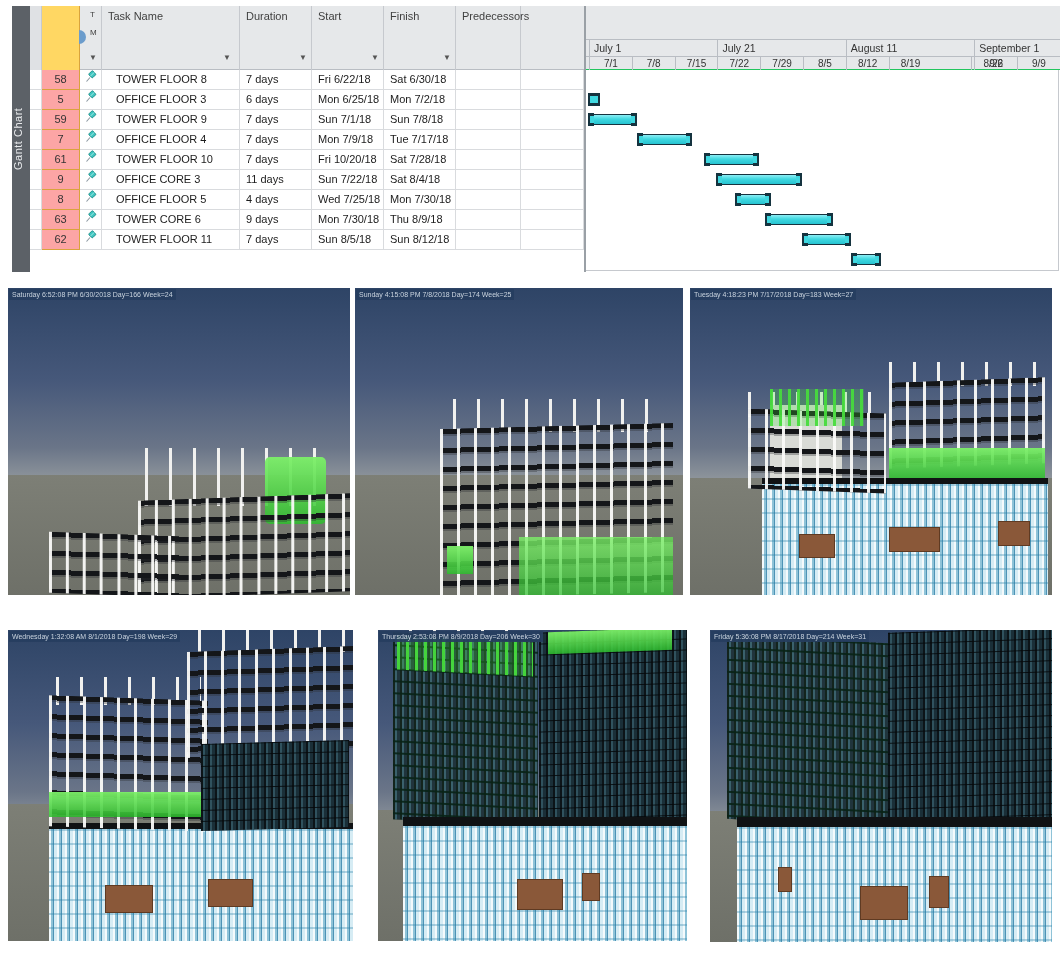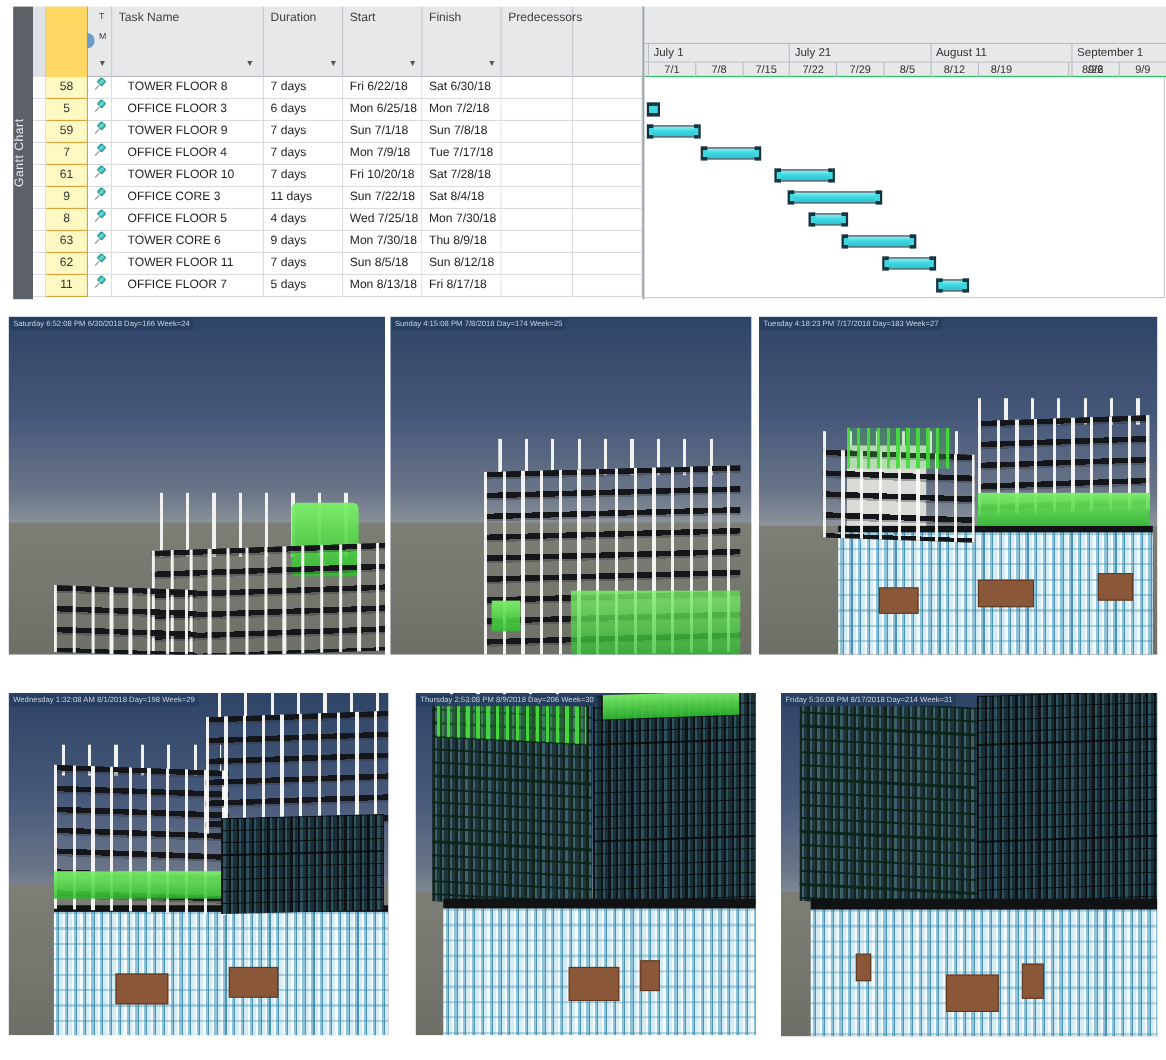--- a/index.html
+++ b/index.html
@@ -18,21 +18,21 @@
          font-size:11px;color:#3f3f3f;padding:4px 0 0 6px;}
   .hcell .arr{position:absolute;right:4px;bottom:8px;font-size:8px;color:#555;line-height:1;}
   .corner{background:#dfe1e4;}
   .halfcirc{position:absolute;left:-1px;top:24px;}
 
   .rows-left{position:absolute;left:30px;top:70px;width:554px;}
   .trow{position:relative;height:20px;}
   .tcell{position:absolute;top:0;height:20px;box-sizing:border-box;border-right:1px solid #d9dbde;
          border-bottom:1px solid #d9dbde;font-size:11px;color:#1c1c1c;line-height:19px;
          white-space:nowrap;overflow:hidden;background:#fff;}
-  .idcell{background:#fef9c3;border-right:1px solid #d9a33c;border-bottom:1px solid #d9a33c;
+  .idcell{background:#fca5a5;border-right:1px solid #d9a33c;border-bottom:1px solid #d9a33c;
           text-align:center;color:#333;}
   .pincell{text-align:center;}
   .namecell{padding-left:14px;}
   .pad6{padding-left:6px;}
 
   .splitter{position:absolute;left:584px;top:6px;width:2px;height:266px;background:#9aa0a6;}
 
   .tl{position:absolute;left:586px;top:6px;width:474px;height:266px;}
   .tl-blank{position:absolute;left:0;top:0;width:474px;height:34px;background:#e6e8ea;
             border-bottom:1px solid #b9bdc3;box-sizing:border-box;}
@@ -252,35 +252,20 @@
     <rect x="4.6" y="1.6" width="5.4" height="5.4" rx="1" transform="rotate(45 7.3 4.3)" fill="#3ec6c0" stroke="#1d8a86" stroke-width="0.9"></rect>
     <path d="M5.2 6.4 L9.4 2.2" stroke="#bdf0ec" stroke-width="0.8"></path>
   </svg></div>
         <div class="tcell namecell" style="left: 72px; width: 138px;">TOWER FLOOR 11</div>
         <div class="tcell pad6" style="left: 210px; width: 72px;">7 days</div>
         <div class="tcell pad6" style="left: 282px; width: 72px;">Sun 8/5/18</div>
         <div class="tcell pad6" style="left: 354px; width: 72px;">Sun 8/12/18</div>
         <div class="tcell pad6" style="left: 426px; width: 65px;"></div>
         <div class="tcell" style="left: 491px; width: 63px;"></div>
       </div>
-      <div class="trow">
-        <div class="tcell" style="left: 0px; width: 12px;"></div>
-        <div class="tcell idcell" style="left: 12px; width: 38px;">11</div>
-        <div class="tcell pincell" style="left: 50px; width: 22px;"><svg width="12" height="13" viewBox="0 0 12 13">
-    <path d="M1.5 11.5 L5 7.5" stroke="#8b97a0" stroke-width="1.1" fill="none"></path>
-    <rect x="4.6" y="1.6" width="5.4" height="5.4" rx="1" transform="rotate(45 7.3 4.3)" fill="#3ec6c0" stroke="#1d8a86" stroke-width="0.9"></rect>
-    <path d="M5.2 6.4 L9.4 2.2" stroke="#bdf0ec" stroke-width="0.8"></path>
-  </svg></div>
-        <div class="tcell namecell" style="left: 72px; width: 138px;">OFFICE FLOOR 7</div>
-        <div class="tcell pad6" style="left: 210px; width: 72px;">5 days</div>
-        <div class="tcell pad6" style="left: 282px; width: 72px;">Mon 8/13/18</div>
-        <div class="tcell pad6" style="left: 354px; width: 72px;">Fri 8/17/18</div>
-        <div class="tcell pad6" style="left: 426px; width: 65px;"></div>
-        <div class="tcell" style="left: 491px; width: 63px;"></div>
-      </div>
     </div>
 
   <div class="splitter"></div>
 
   <div class="tl">
     <div class="tl-blank"></div>
     <div class="tier1" id="tier1">
         <div class="t1cell" style="left: 3px; width: 128.4px;">July 1</div>
         <div class="t1cell" style="left: 131.4px; width: 128.4px;">July 21</div>
         <div class="t1cell" style="left: 259.8px; width: 128.4px;">August 11</div>

